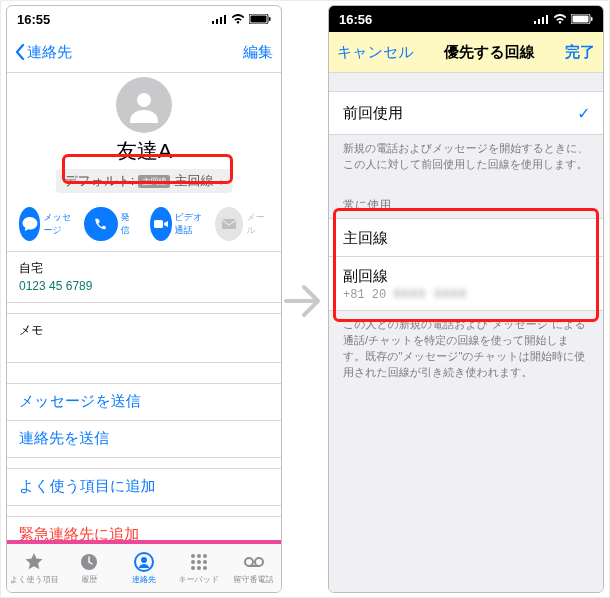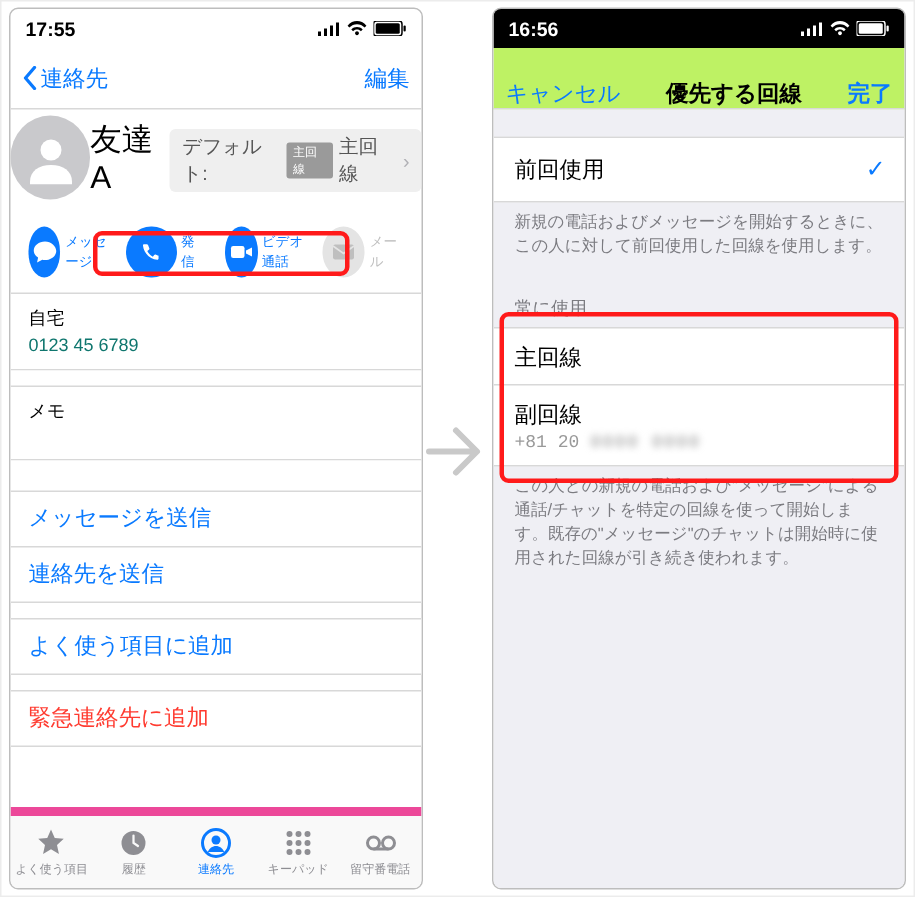--- a/index.html
+++ b/index.html
@@ -10,24 +10,24 @@
   
   .status{height:26px;display:flex;align-items:center;justify-content:space-between;padding:0 10px;font-size:13px;font-weight:600;}
   .status .icons{display:flex;gap:4px;align-items:center;}
   .status svg{display:block;}
   .phone.left .status{color:#000;}
   .phone.right .status{color:#fff;background:#000;}
   
   .nav{height:40px;display:flex;align-items:center;justify-content:space-between;padding:0 8px;border-bottom:1px solid #d8d8d8;font-size:15px;}
   .nav .left,.nav .right{color:#0a7aff;display:flex;align-items:center;gap:2px;}
   .nav .title{font-weight:600;}
-  .phone.right .nav{background:#bef264;align-items:flex-end;}
+  .phone.right .nav{background:#fef9c3;}
   .phone.right .nav .right{font-weight:600;}
   
-  .contact-head{display:flex;flex-direction:row;align-items:center;padding:4px 0 8px;}
+  .contact-head{display:flex;flex-direction:column;align-items:center;padding:4px 0 8px;text-align:center;}
   .avatar{width:56px;height:56px;border-radius:50%;background:#c9c9cc;display:flex;align-items:center;justify-content:center;margin-bottom:4px;}
   .avatar svg{fill:#fff;}
   .contact-name{font-size:21px;margin-bottom:4px;}
   .default-pill{display:flex;align-items:center;gap:4px;background:#efefef;border-radius:4px;padding:3px 8px;font-size:13px;color:#555;position:relative;}
   .default-pill .badge{background:#9a9a9a;color:#fff;font-size:8px;padding:1px 4px;border-radius:2px;}
   .default-pill .chev{color:#b0b0b5;margin-left:2px;}
   .red-hl-1{position:absolute;border:3px solid #ff1a1a;border-radius:6px;pointer-events:none;left:55px;top:148px;width:165px;height:24px;}
   
   .actions{display:flex;justify-content:space-around;padding:6px 6px 10px;color:#0a7aff;font-size:9px;}
   .action{display:flex;flex-direction:row;align-items:center;gap:3px;width:54px;}
@@ -41,21 +41,21 @@
   .sep-top{border-top:1px solid #d8d8d8;}
   .sep-bot{border-bottom:1px solid #d8d8d8;}
   .cell{padding:8px 12px 9px;font-size:15px;}
   .cell .label{font-size:12px;color:#000000;}
   .cell .value{color:#0f766e;font-size:12px;margin-top:2px;}
   .cell.link{color:#0a7aff;}
   .cell.link.red{color:#ff3b30;}
   .gap{height:20px;background:#fff;}
   .gap.sm{height:10px;}
   
-  .tabbar{position:absolute;bottom:0;left:0;right:0;height:48px;border-top:6px solid #ec4899;background:#f9f9f9;display:flex;}
+  .tabbar{position:absolute;bottom:0;left:0;right:0;height:48px;border-top:4px solid #ec4899;background:#f9f9f9;display:flex;}
   .tab{flex:1;display:flex;flex-direction:column;align-items:center;justify-content:center;gap:1px;font-size:8px;color:#8e8e93;}
   .tab svg{fill:#8e8e93;}
   .tab.active{color:#0a7aff;}
   .tab.active svg{fill:#0a7aff;}
   
   .r-body{background:#efeff4;height:calc(100% - 66px);overflow:hidden;}
   .r-cell{background:#fff;padding:10px 14px;font-size:15px;display:flex;justify-content:space-between;align-items:center;font-family:Liberation Mono, monospace;}
   .r-hint{font-size:11px;color:#7b7b80;padding:6px 14px 10px;line-height:1.45;}
   .r-head{font-size:12px;color:#7b7b80;padding:14px 14px 4px;}
   .r-line{border-top:1px solid #d8d8d8;}
@@ -67,21 +67,21 @@
   
   .between-arrow{position:absolute;left:281px;top:280px;width:46px;height:40px;}
 </style>
 </head>
 <body>
 
 <div class="stage">
 
   <div class="phone left">
     <div class="status">
-      <span>17:55</span>
+      <span>16:55</span>
       <span class="icons">
         <svg width="15" height="10" viewBox="0 0 15 10">
             <rect x="0" y="7" width="2" height="3"></rect>
             <rect x="4" y="5" width="2" height="5"></rect>
             <rect x="8" y="3" width="2" height="7"></rect>
             <rect x="12" y="1" width="2" height="9"></rect>
           </svg>
         <svg width="14" height="10" viewBox="0 0 14 10">
             <path d="M7 9.5c.7 0 1.3-.6 1.3-1.3S7.7 6.9 7 6.9s-1.3.6-1.3 1.3S6.3 9.5 7 9.5zM3.2 5.6l1.2 1.2C5.1 6.1 6 5.7 7 5.7s1.9.4 2.6 1.1l1.2-1.2C9.7 4.5 8.4 4 7 4S4.3 4.5 3.2 5.6zM.7 3.1l1.2 1.2C3.3 2.9 5.1 2.1 7 2.1s3.7.8 5.1 2.2l1.2-1.2C11.5.9 9.3 0 7 0S2.5.9.7 3.1z"></path>
           </svg>

